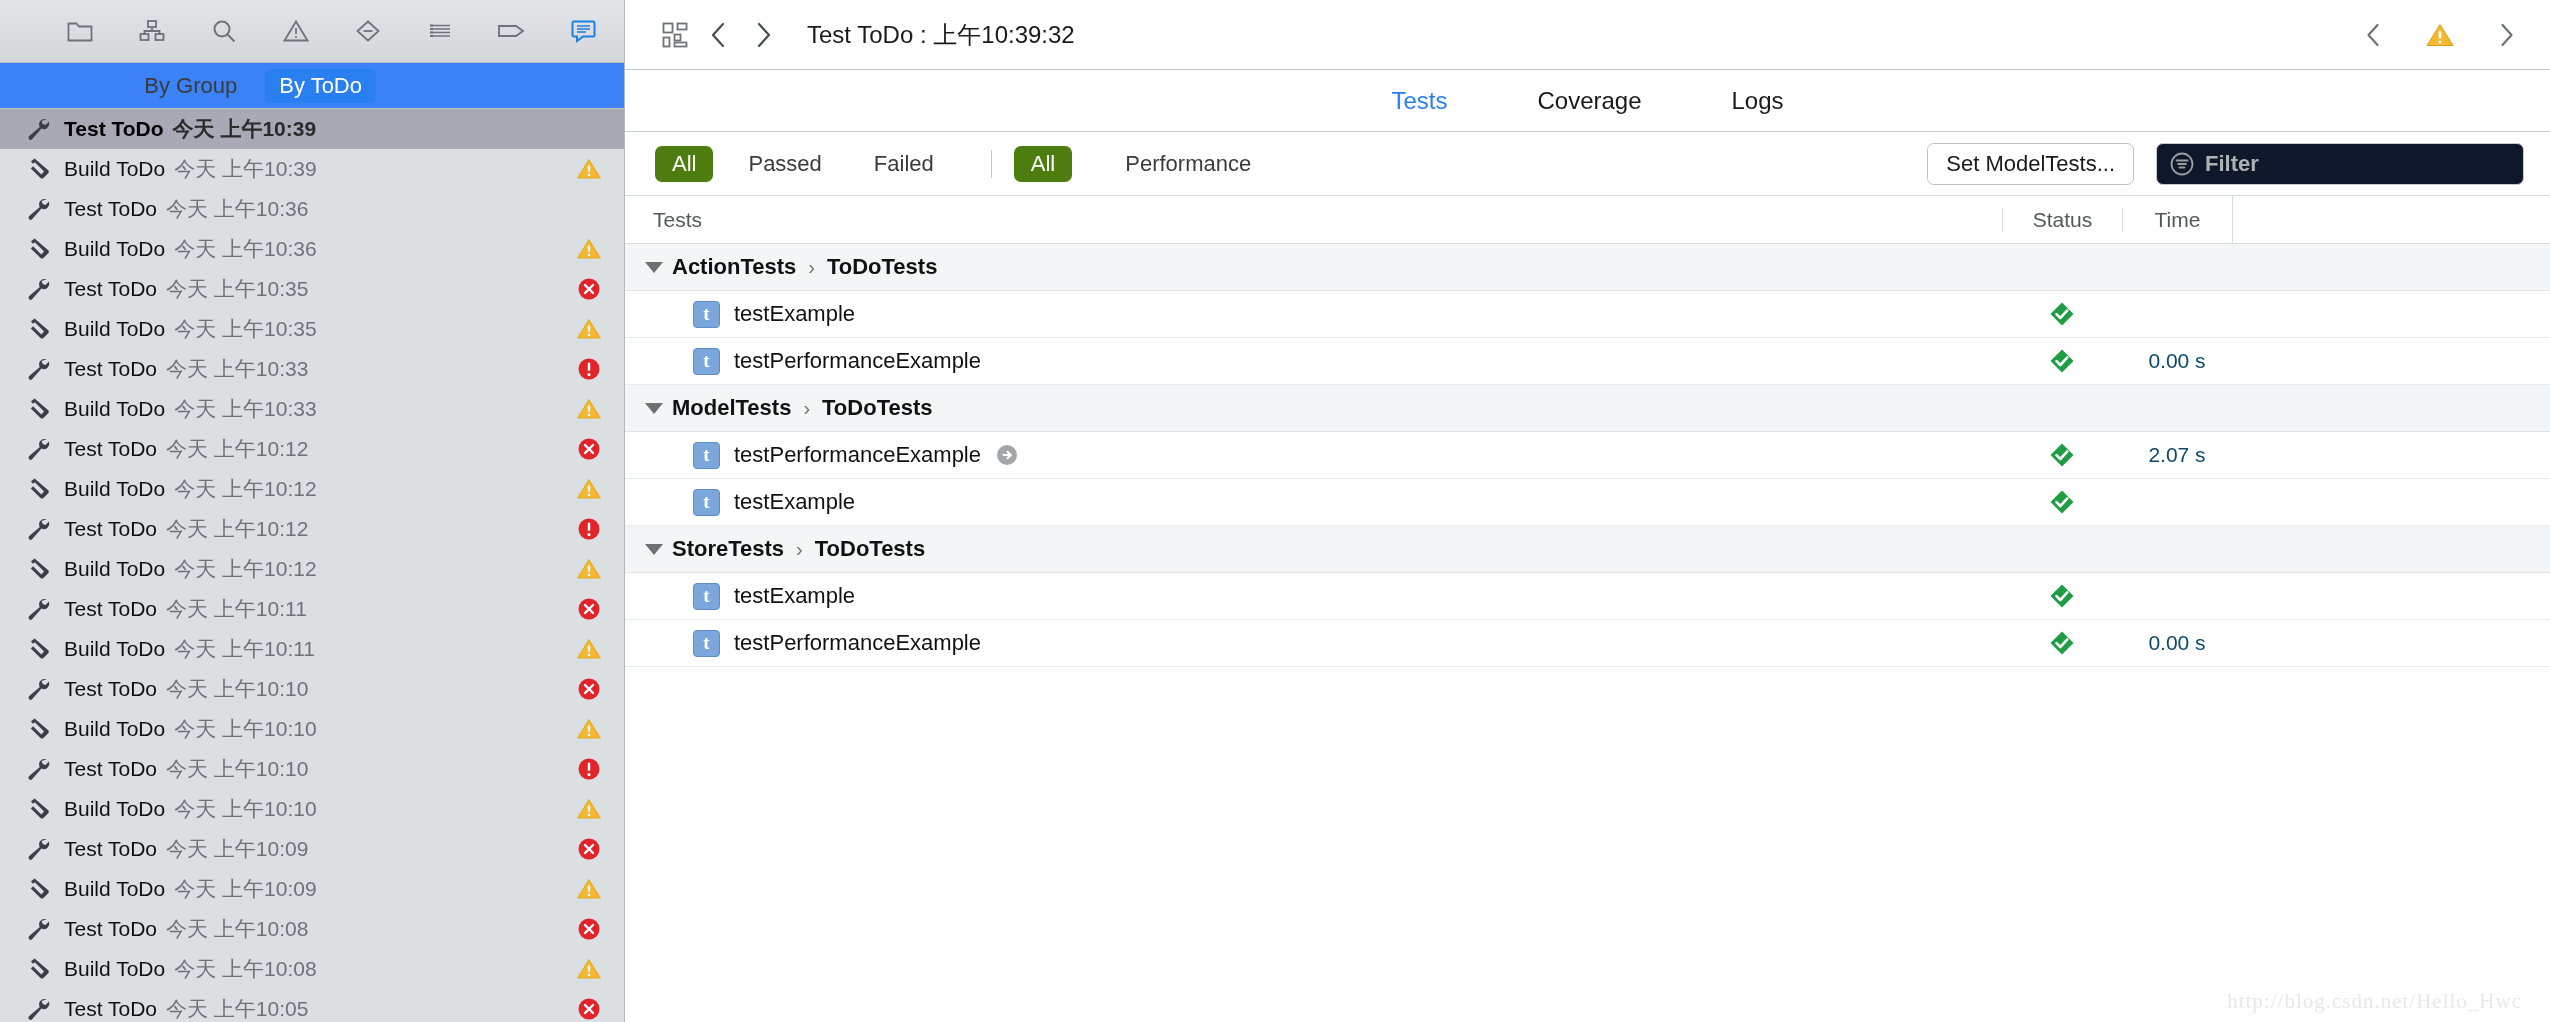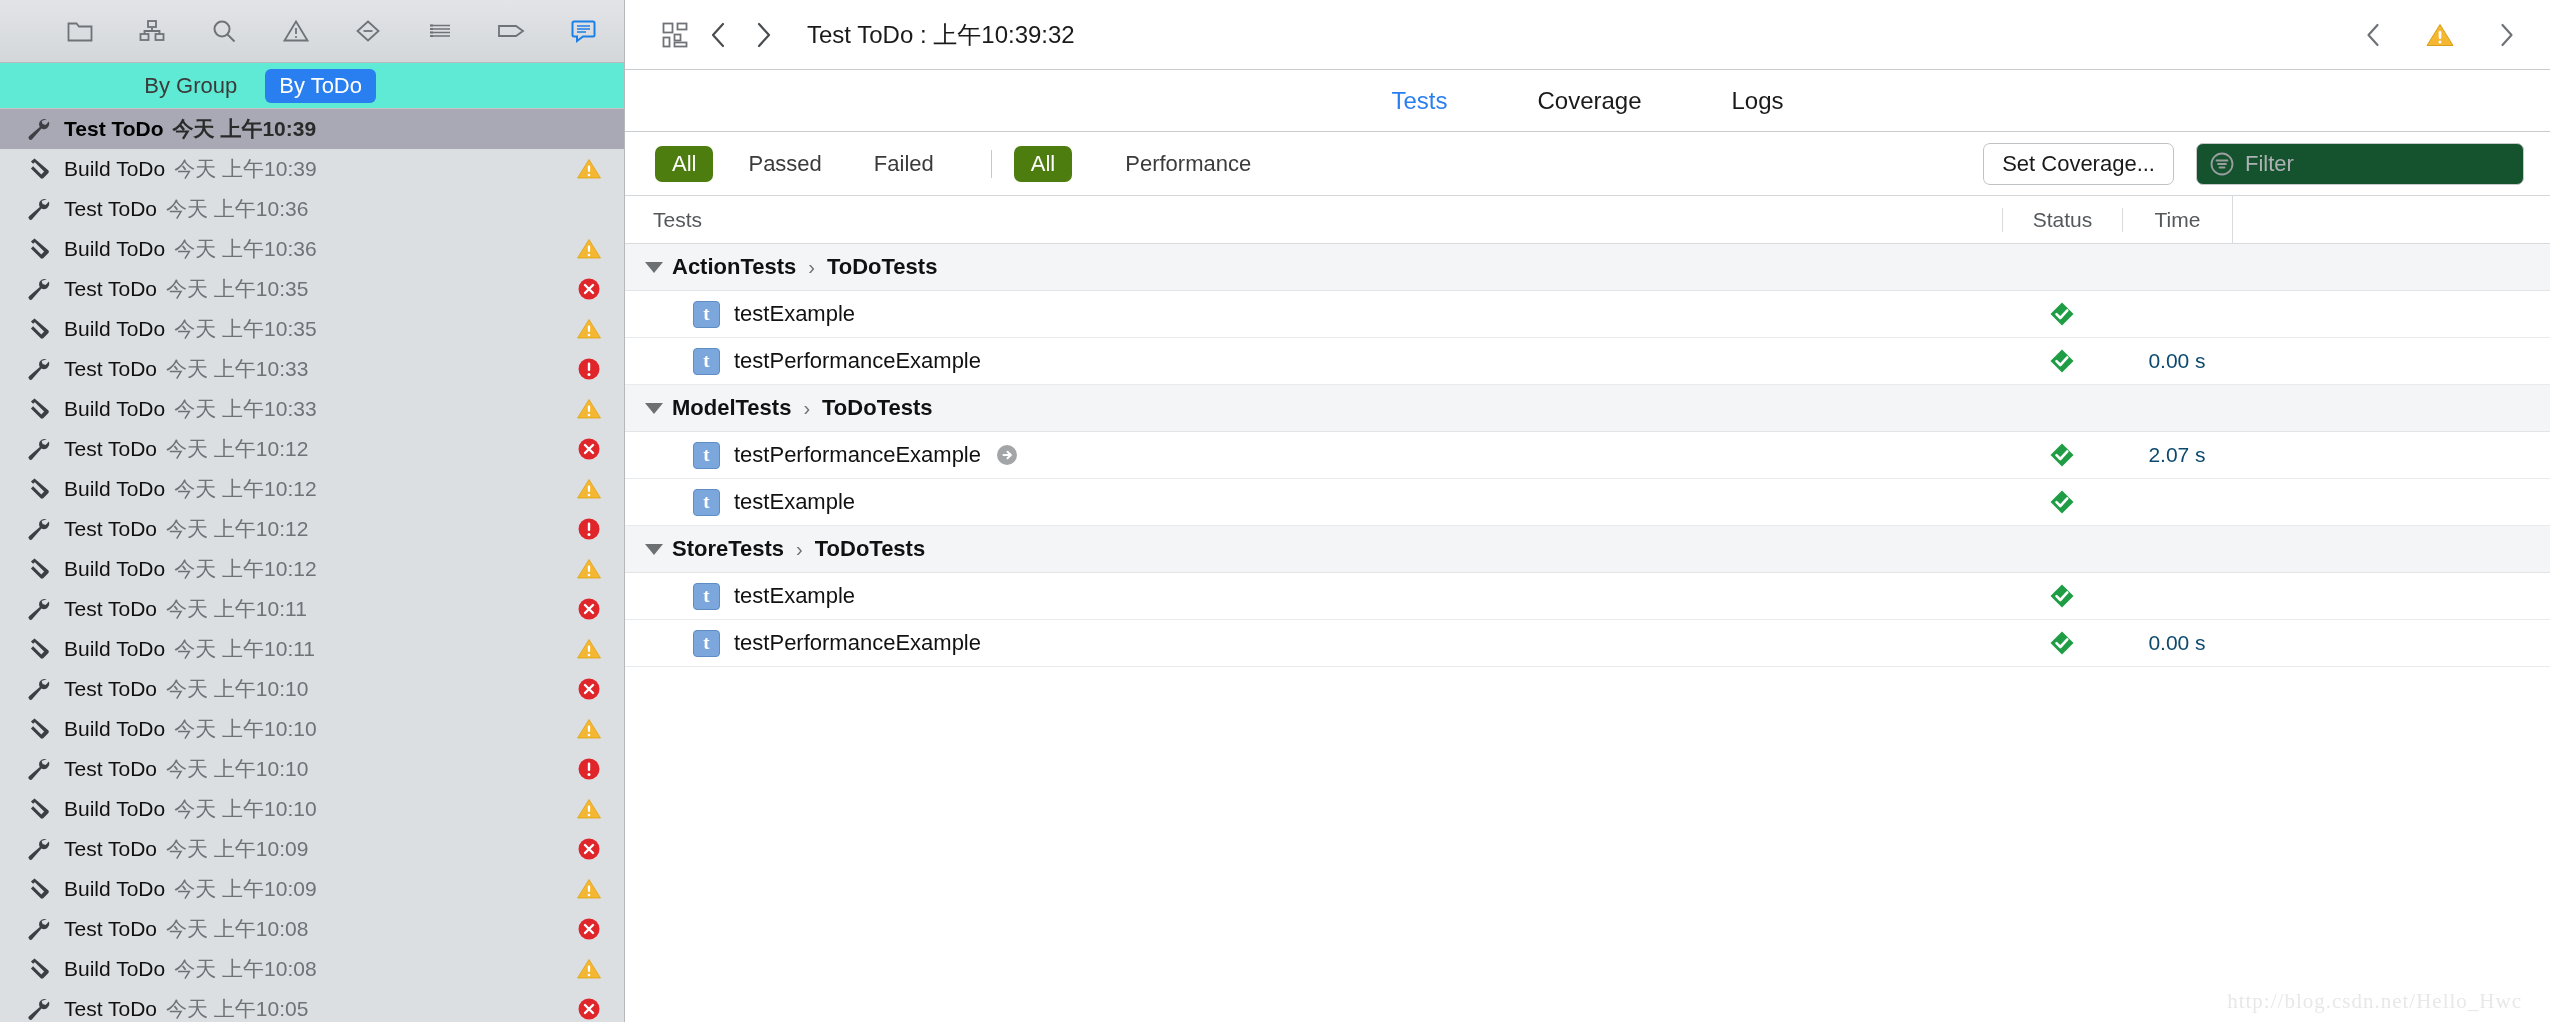--- a/index.html
+++ b/index.html
@@ -30,21 +30,21 @@
   }
   .nav-ico {
     width: 42px; height: 40px;
     display: flex; align-items: center; justify-content: center;
     cursor: default;
   }
   .nav-ico svg { display: block; }
 
   .nav-filterbar {
     height: 46px; flex: 0 0 46px;
-    background: #5eead4;
+    background: #3b82f6;
     border-bottom: 1px solid #c3c6c9;
     display: flex; align-items: center; justify-content: flex-end;
     padding-right: 248px;
     gap: 14px;
   }
   .seg-btn {
     font-size: 22px; color: #3b3b3b;
     padding: 4px 14px; border-radius: 6px;
     background: transparent; border: none;
     font-family: "Liberation Sans", sans-serif;
@@ -129,24 +129,24 @@
   .fb-div { width: 1px; height: 28px; background: #c6c9cc; margin: 0 22px; }
   .fb-spacer { flex: 1 1 auto; }
   .baseline-btn {
     font-size: 22px; color: #1a1a1a;
     border: 1px solid #bfc2c5; border-radius: 7px;
     background: #fff; padding: 7px 18px;
     white-space: nowrap; cursor: default;
   }
   .filter-field {
     margin-left: 22px;
-    width: 328px; height: 42px;
+    width: 368px; height: 42px;
     border: 1px solid #c6c9cc; border-radius: 7px;
-    background: #14532d;
-    display: flex; align-items: center; padding: 0 12px; gap: 10px;
+    background: #0f172a;
+    display: flex; align-items: center; padding: 0 12px; gap: 10px; font-weight: bold;
   }
   .filter-ph { font-size: 22px; color: #aeb1b4; }
 
   
   .table { flex: 1 1 auto; overflow: hidden; background: #fff; }
   .thead {
     height: 48px; display: flex; align-items: center;
     border-bottom: 1px solid #d8dbde;
     font-size: 21px; color: #55585b;
   }
@@ -689,21 +689,21 @@
           <div class="fb-seg active" style="margin-right: 18px;">All</div>
           <div class="fb-seg" style="margin-right: 18px;">Passed</div>
           <div class="fb-seg" style="margin-right: 18px;">Failed</div>
         </div>
       <div class="fb-div"></div>
       <div id="perf-segs" style="display:flex;align-items:center;gap:18px;">
           <div class="fb-seg active" style="margin-right: 18px;">All</div>
           <div class="fb-seg" style="margin-right: 18px;">Performance</div>
         </div>
       <div class="fb-spacer"></div>
-      <div class="baseline-btn">Set Coverage...</div>
+      <div class="baseline-btn">Set ModelTests...</div>
       <div class="filter-field">
         <svg width="26" height="26" viewBox="0 0 26 26">
           <circle cx="13" cy="13" r="10.5" fill="none" stroke="#9b9ea1" stroke-width="1.8"></circle>
           <g stroke="#9b9ea1" stroke-width="1.8" stroke-linecap="round">
               <path d="M7.5 9.5h11M9 13h8M10.5 16.5h5"></path>
             </g>
         </svg>
         <span class="filter-ph">Filter</span>
       </div>
     </div>

